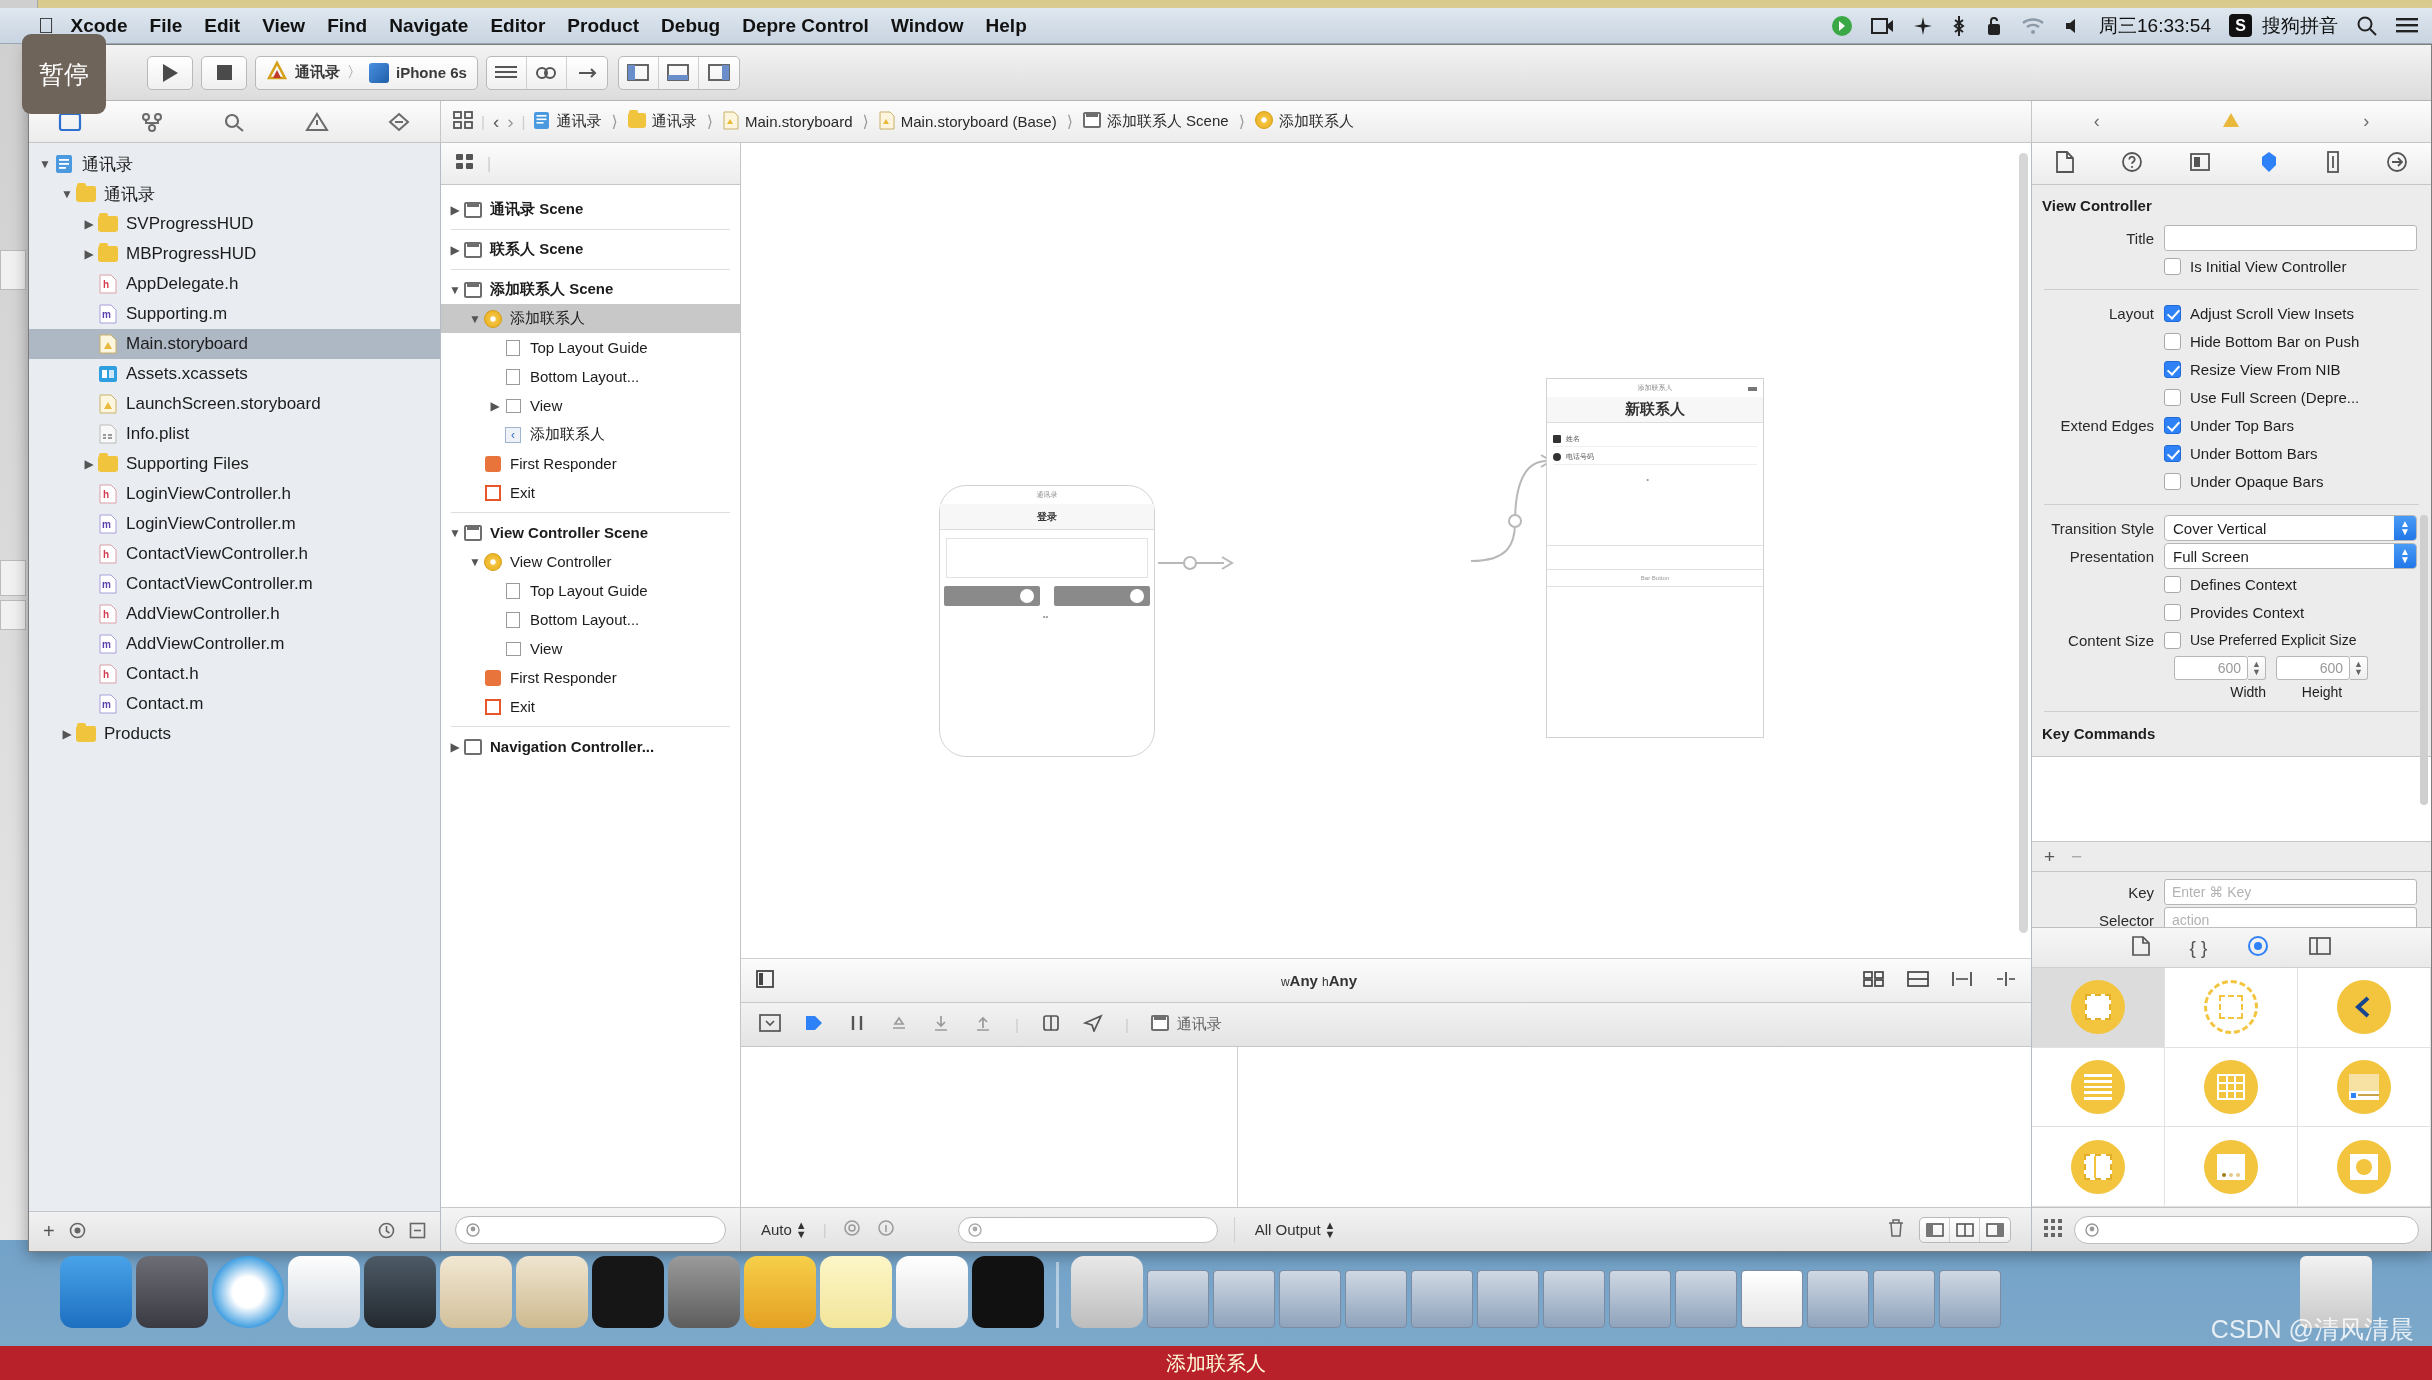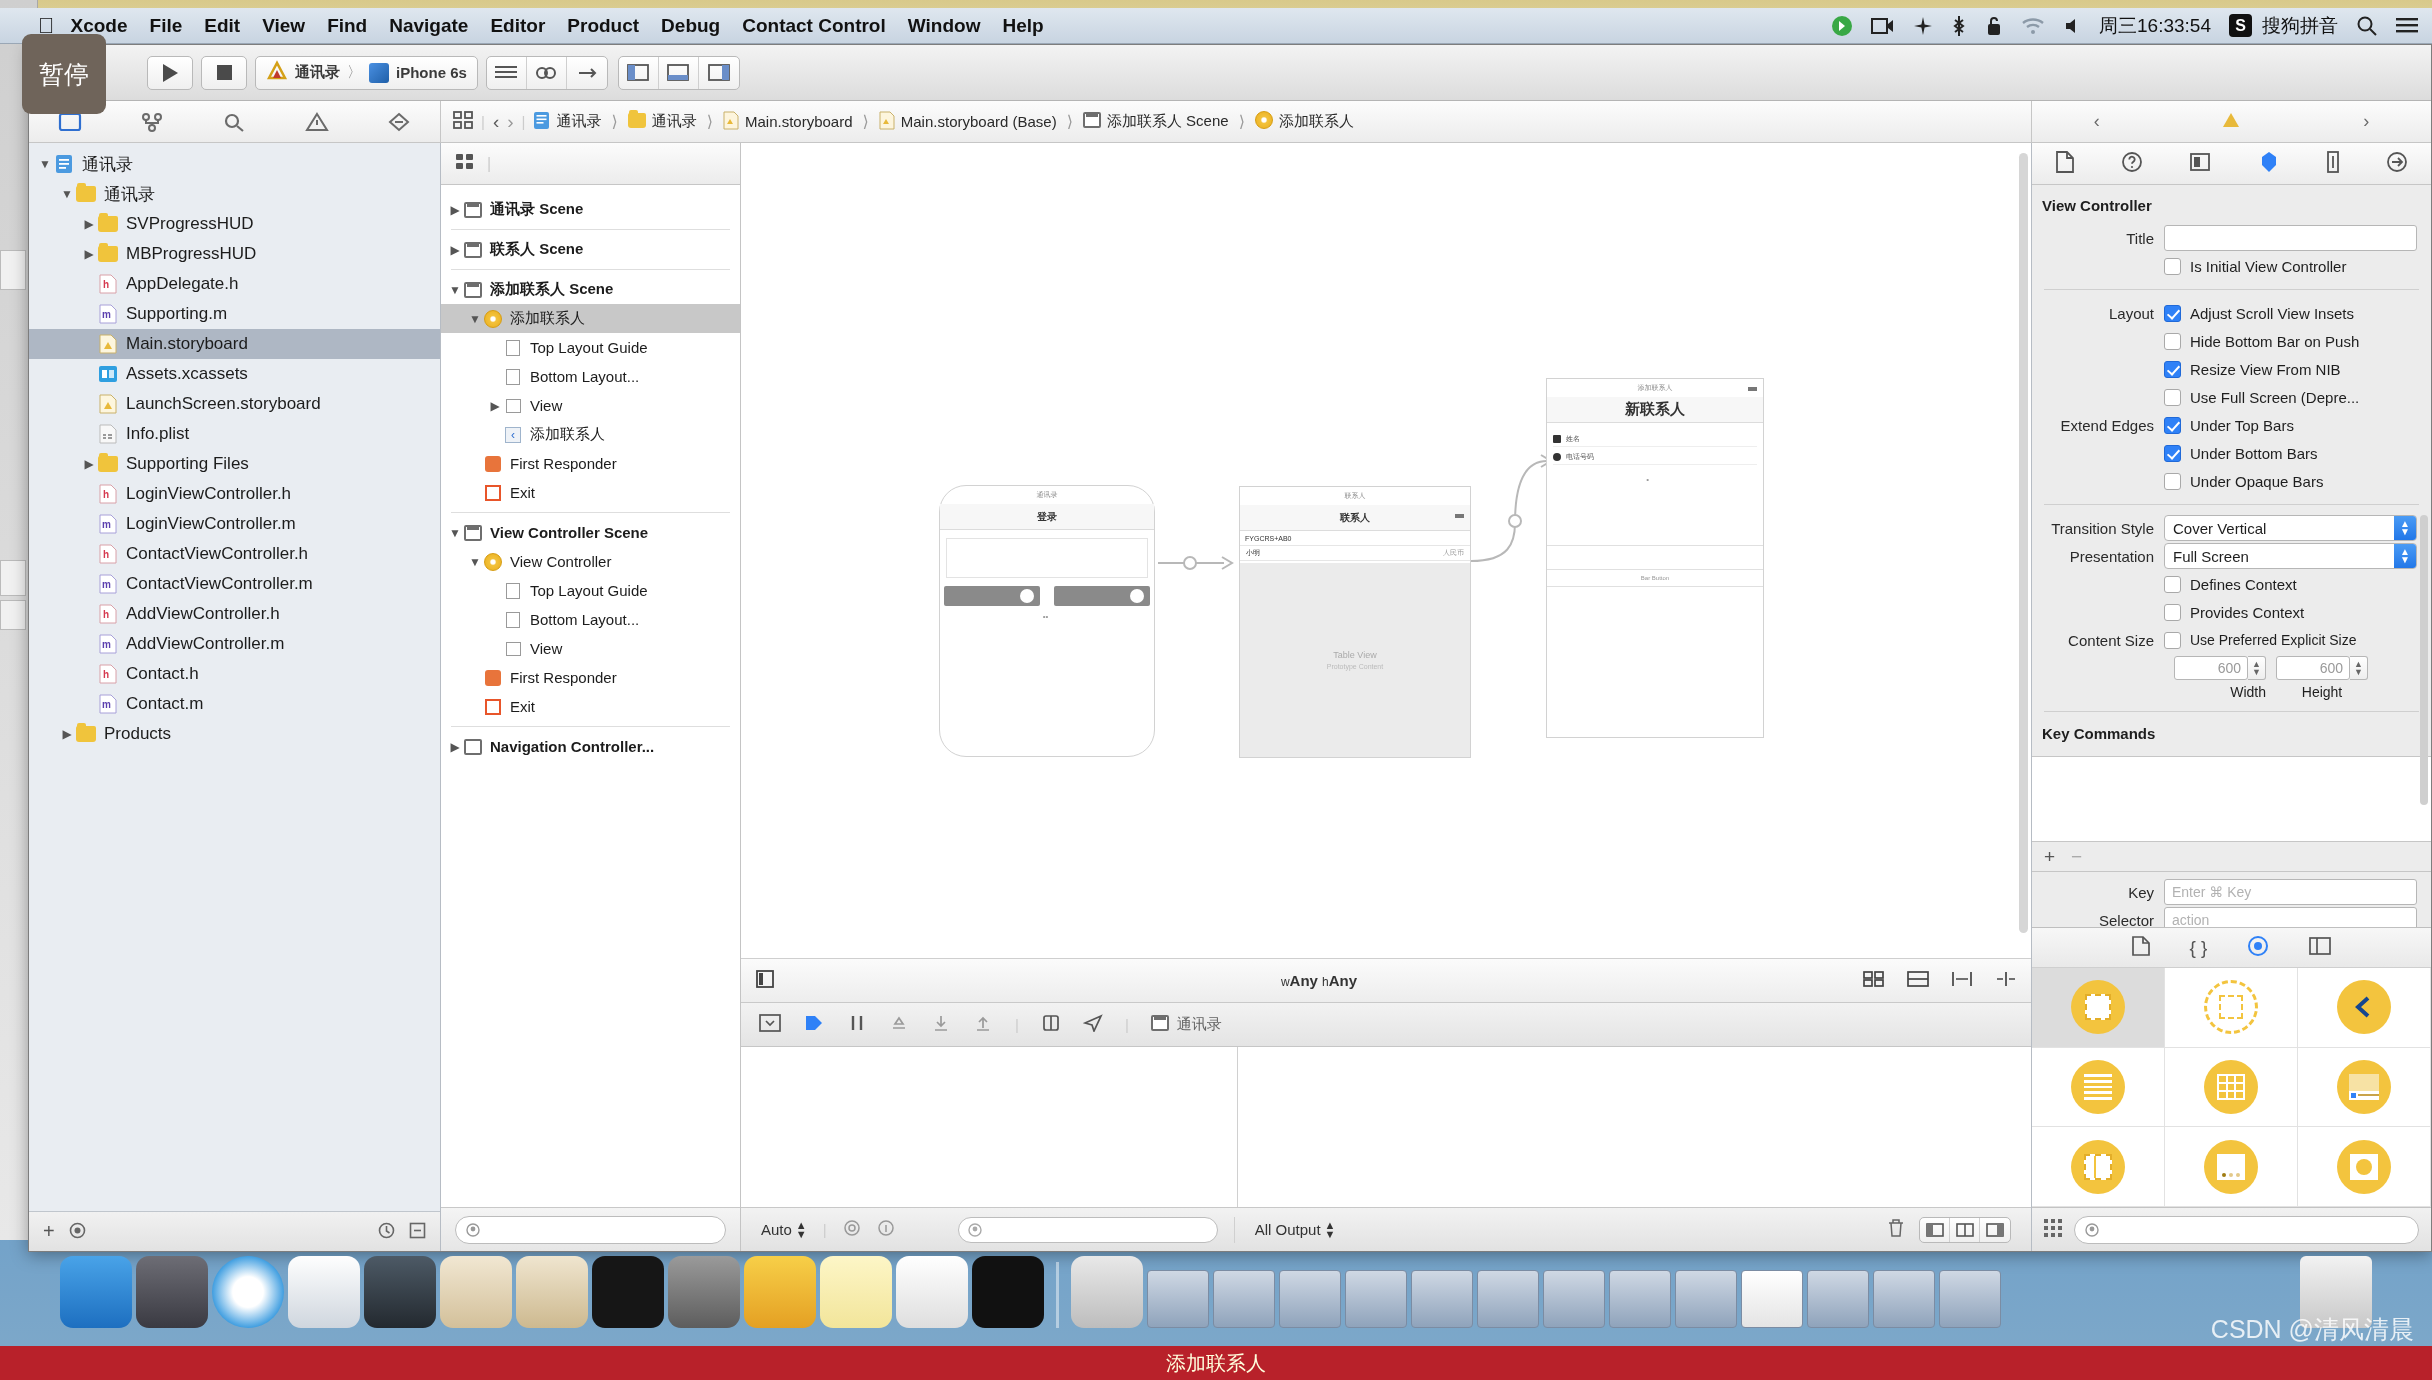--- a/index.html
+++ b/index.html
@@ -200,21 +200,21 @@
   <span class="apple"></span>
   <span class="mi">Xcode</span>
   <span class="mi">File</span>
   <span class="mi">Edit</span>
   <span class="mi">View</span>
   <span class="mi">Find</span>
   <span class="mi">Navigate</span>
   <span class="mi">Editor</span>
   <span class="mi">Product</span>
   <span class="mi">Debug</span>
-  <span class="mi">Contact Control</span>
+  <span class="mi">Depre Control</span>
   <span class="mi">Window</span>
   <span class="mi">Help</span>
   <span class="spacer"></span>
 
   <span class="ri">
     <svg width="22" height="22" viewBox="0 0 22 22">
         <circle cx="11" cy="11" r="10" fill="#39a845"></circle>
         <path d="M8 6l6 5-6 5z" fill="#fff"></path>
       </svg>
   </span>
@@ -853,38 +853,20 @@
           </div>
           <div class="sb-label" style="position:absolute;left:48%;top:126px;">••</div>
         </div>
 
         <svg style="position:absolute;left:415px;top:408px;" width="80" height="24">
           <path d="M2 12h66" stroke="#b8b8b8" stroke-width="2" fill="none"></path>
           <circle cx="34" cy="12" r="6" fill="#fff" stroke="#b8b8b8" stroke-width="2"></circle>
           <path d="M66 6l10 6-10 6" stroke="#b8b8b8" stroke-width="2" fill="none"></path>
         </svg>
 
-        <div class="sb-scene" style="left:498px;top:343px;width:232px;height:272px;">
-          <div class="sb-titlebar" style="font-size:7px;">联系人</div>
-          <div class="sb-navbar" style="top:18px;height:26px;">
-            <span style="font-size:10px;">联系人</span>
-            <span style="position:absolute;right:6px;top:9px;width:9px;height:4px;background:#777;"></span>
-          </div>
-          <div style="position:absolute;left:0;right:0;top:44px;height:14px;font-size:7px;color:#333;padding-left:5px;display:flex;align-items:center;">
-            <span>FYGCRS+AB0</span>
-          </div>
-          <div style="position:absolute;left:0;right:0;top:58px;height:16px;border-top:1px solid #e6e6e6;border-bottom:1px solid #e6e6e6;font-size:7px;color:#333;display:flex;align-items:center;justify-content:space-between;padding:0 6px;">
-            <span>小明</span>
-            <span style="color:#999;">人民币</span>
-          </div>
-          <div style="position:absolute;left:0;right:0;top:76px;bottom:0;background:#ebebeb;display:flex;flex-direction:column;align-items:center;justify-content:center;gap:3px;">
-            <span class="sb-label" style="font-size:9px;color:#aaa;">Table View</span>
-            <span class="sb-label" style="font-size:7px;color:#bbb;">Prototype Content</span>
-          </div>
-        </div>
 
         <svg style="position:absolute;left:728px;top:300px;" width="90" height="180">
           <path d="M2 118 C 40 118, 46 100, 46 80 C 46 40, 56 18, 78 18" stroke="#b8b8b8" stroke-width="2" fill="none"></path>
           <circle cx="46" cy="78" r="6" fill="#fff" stroke="#b8b8b8" stroke-width="2"></circle>
           <path d="M72 12l10 6-10 6" stroke="#b8b8b8" stroke-width="2" fill="none"></path>
         </svg>
 
         <div class="sb-scene" style="left:805px;top:235px;width:218px;height:360px;">
           <div class="sb-titlebar" style="font-size:7px;">添加联系人</div>
           <div class="sb-navbar" style="top:18px;height:26px;">

